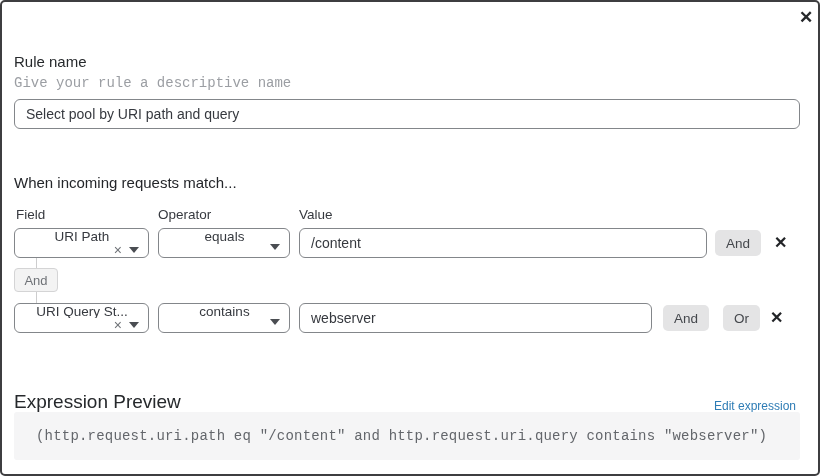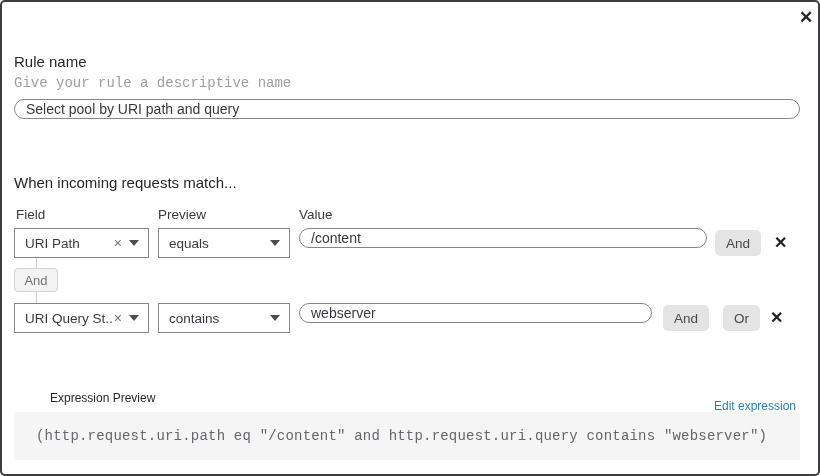--- a/index.html
+++ b/index.html
@@ -8,54 +8,54 @@
   .abs{position:absolute;}
 
   .title{left:11px;top:8px;font-size:20px;font-weight:700;color:#1e2023;letter-spacing:.1px;}
   .close-btn{left:792px;top:4px;width:24px;height:24px;background:none;border:none;font-size:17px;font-weight:700;color:#26282b;cursor:pointer;padding:0;line-height:24px;text-align:center;}
 
   .field-label{font-size:15px;color:#26292c;}
   .helper{font-size:14px;color:#9b9ea3;font-family:Liberation Mono, monospace;}
   .heading{font-size:15px;font-weight:400;color:#24262a;}
   .col-label{font-size:13.5px;color:#36393f;text-align:right;}
 
-  .text-input{box-sizing:border-box;height:20px;border:1px solid #83868a;border-radius:14px;background:#fff;font-family:"Liberation Sans",sans-serif;font-size:14px;color:#36393f;padding:0 11px;outline:none;}
+  .text-input{box-sizing:border-box;height:30px;border:1px solid #83868a;border-radius:6px;background:#fff;font-family:"Liberation Sans",sans-serif;font-size:14px;color:#36393f;padding:0 11px;outline:none;}
 
-  .select{box-sizing:border-box;height:30px;border:1px solid #83868a;border-radius:0;background:#fff;display:flex;align-items:center;padding:0 9px 0 10px;cursor:pointer;}
+  .select{box-sizing:border-box;height:30px;border:1px solid #83868a;border-radius:6px;background:#fff;display:flex;align-items:center;padding:0 9px 0 10px;cursor:pointer;flex-direction:column;}
   .sel-text{font-size:13.5px;color:#36393f;white-space:nowrap;overflow:hidden;min-width:0;}
   .sel-icons{margin-left:auto;display:flex;align-items:center;gap:7px;}
   .clear-x{font-size:14px;color:#6e7277;line-height:1;}
   .caret{width:0;height:0;border-left:5px solid transparent;border-right:5px solid transparent;border-top:6px solid #4a4d52;}
 
   .logic-btn{box-sizing:border-box;height:26px;background:#e4e4e5;border:none;border-radius:5px;font-family:"Liberation Sans",sans-serif;font-size:13.5px;color:#45484d;padding:0 11px;cursor:pointer;}
   .remove-btn{background:none;border:none;font-size:16px;font-weight:700;color:#222427;cursor:pointer;padding:0;line-height:20px;}
 
   .vline{width:1px;background:#cdcdce;}
   .conn-badge{box-sizing:border-box;width:44px;height:24px;background:#f3f3f3;border:1px solid #d4d4d5;border-radius:4px;display:flex;align-items:center;justify-content:center;font-size:13px;color:#6f7277;}
 
-  .expr-label{font-size:12px;color:#26292c;margin-left:36px;}
+  .expr-label{font-size:19px;color:#26292c;}
   .edit-link{font-size:12px;color:#2e7cb5;text-decoration:none;cursor:pointer;margin-top:8px;}
   .code-block{box-sizing:border-box;width:786px;height:48px;background:#f5f5f6;border-radius:3px;display:flex;align-items:center;}
   .code-text{font-family:"Liberation Mono",monospace;font-size:14px;color:#63666b;letter-spacing:.2px;padding-left:22px;white-space:nowrap;}
 </style>
 </head>
 <body>
 
 <div class="dialog">
 
   <button class="abs close-btn">✕</button>
 
   <div class="abs field-label" style="left:12px;top:51px;">Rule name</div>
   <div class="abs helper" style="left:12px;top:73px;">Give your rule a descriptive name</div>
   <input class="abs text-input" style="left: 12px; top: 97px; width: 786px;" value="Select pool by URI path and query">
 
   <div class="abs heading" style="left:12px;top:172px;">When incoming requests match...</div>
 
   <div class="abs col-label" style="left:14px;top:205px;">Field</div>
-  <div class="abs col-label" style="left:156px;top:205px;">Preview</div>
+  <div class="abs col-label" style="left:156px;top:205px;">Operator</div>
   <div class="abs col-label" style="left:297px;top:205px;">Value</div>
 
   <div class="abs select" style="left:12px;top:226px;width:135px;">
     <span class="sel-text">URI Path</span>
     <span class="sel-icons">
       <span class="clear-x">×</span>
       <span class="caret"></span>
     </span>
   </div>
   <div class="abs select" style="left:156px;top:226px;width:132px;">

